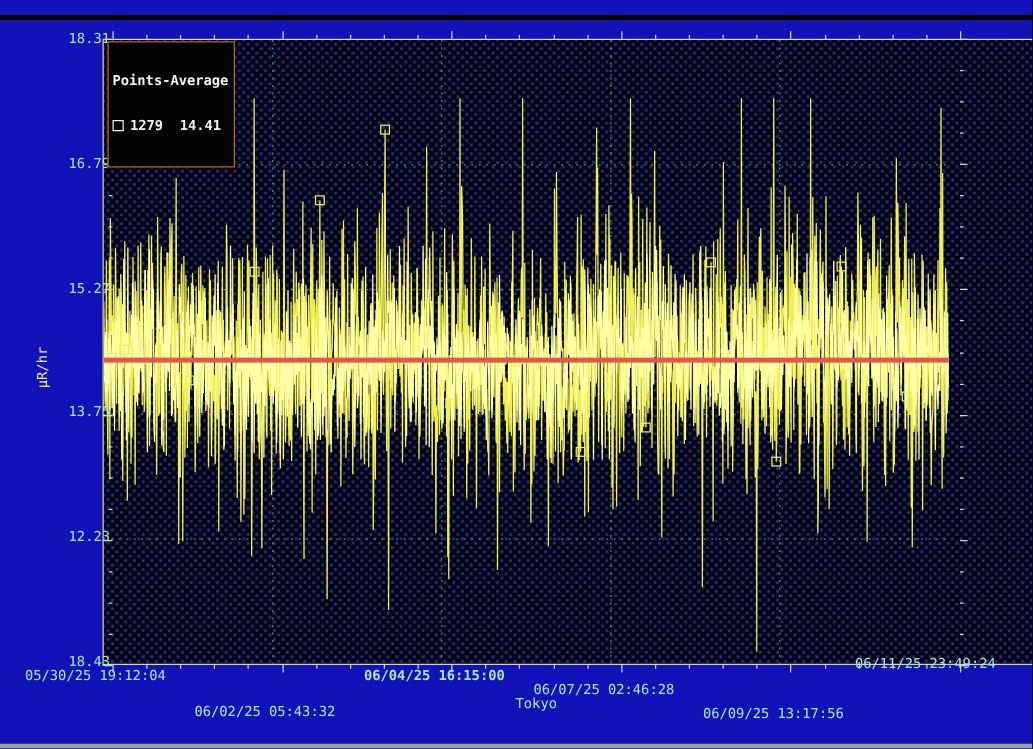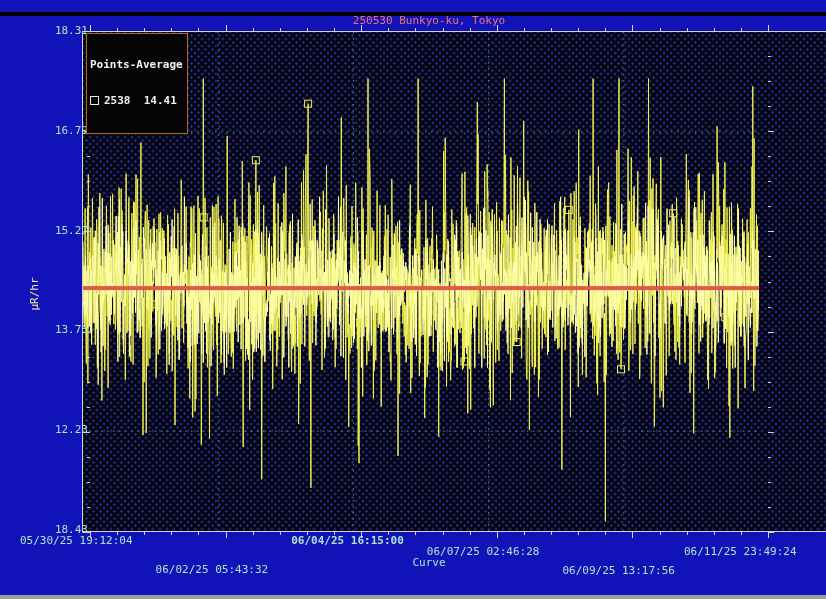--- a/index.html
+++ b/index.html
@@ -64,21 +64,20 @@
   }
   .screen-bottom-edge{position:absolute;left:0;bottom:0;width:826px;height:4px;background:#9aa19a;}
 </style>
 </head>
 <body>
 
 <div class="screen">
 
   <div class="titlebar-sep"></div>
 
-  <div class="chart-title">250530 Bunkyo-ku, Tokyo</div>
 
   <div class="plot">
     <svg id="chart-svg" width="676" height="499" viewBox="0 0 676 499">
         <line x1="135.2" y1="0" x2="135.2" y2="499" stroke="#3b9d8d" stroke-width="1" stroke-dasharray="1.5 4.5"></line>
         <line x1="0" y1="99.8" x2="676" y2="99.8" stroke="#3b9d8d" stroke-width="1" stroke-dasharray="1.5 4.5"></line>
         <line x1="270.4" y1="0" x2="270.4" y2="499" stroke="#3b9d8d" stroke-width="1" stroke-dasharray="1.5 4.5"></line>
         <line x1="0" y1="199.6" x2="676" y2="199.6" stroke="#3b9d8d" stroke-width="1" stroke-dasharray="1.5 4.5"></line>
         <line x1="405.6" y1="0" x2="405.6" y2="499" stroke="#3b9d8d" stroke-width="1" stroke-dasharray="1.5 4.5"></line>
         <line x1="0" y1="299.4" x2="676" y2="299.4" stroke="#3b9d8d" stroke-width="1" stroke-dasharray="1.5 4.5"></line>
         <line x1="540.8" y1="0" x2="540.8" y2="499" stroke="#3b9d8d" stroke-width="1" stroke-dasharray="1.5 4.5"></line>
@@ -95,21 +94,21 @@
         <rect x="378.0" y="326.0" width="7" height="7" fill="none" stroke="#f0f052" stroke-width="1"></rect>
         <rect x="430.2" y="306.5" width="7" height="7" fill="none" stroke="#f0f052" stroke-width="1"></rect>
         <rect x="482.3" y="174.4" width="7" height="7" fill="none" stroke="#f0f052" stroke-width="1"></rect>
         <rect x="534.5" y="333.8" width="7" height="7" fill="none" stroke="#f0f052" stroke-width="1"></rect>
         <rect x="586.7" y="177.7" width="7" height="7" fill="none" stroke="#f0f052" stroke-width="1"></rect>
         <rect x="638.8" y="281.7" width="7" height="7" fill="none" stroke="#f0f052" stroke-width="1"></rect>
         <rect x="0" y="254.1" width="676" height="4" fill="#e2584a"></rect>
       </svg>
     <div class="legend">
       <div class="legend-row">Points-Average</div>
-      <div class="legend-row"><span class="legend-marker"></span><span>2538</span><span>  </span><span>14.41</span></div>
+      <div class="legend-row"><span class="legend-marker"></span><span>1279</span><span>  </span><span>14.41</span></div>
     </div>
   </div>
 
   <div id="decor">
       <div class="tick" style="left: 90px; top: 25px; width: 1px; height: 6px;"></div>
       <div class="tick" style="left: 90px; top: 532px; width: 1px; height: 6px;"></div>
       <div class="tick" style="left: 117.12px; top: 28px; width: 1px; height: 3px;"></div>
       <div class="tick" style="left: 117.12px; top: 532px; width: 1px; height: 3px;"></div>
       <div class="tick" style="left: 144.24px; top: 28px; width: 1px; height: 3px;"></div>
       <div class="tick" style="left: 144.24px; top: 532px; width: 1px; height: 3px;"></div>
@@ -197,29 +196,29 @@
       <div class="tick" style="left: 768px; top: 456.85px; width: 3px; height: 1px;"></div>
       <div class="tick" style="left: 87px; top: 481.9px; width: 3px; height: 1px;"></div>
       <div class="tick" style="left: 768px; top: 481.9px; width: 3px; height: 1px;"></div>
       <div class="tick" style="left: 87px; top: 506.95px; width: 3px; height: 1px;"></div>
       <div class="tick" style="left: 768px; top: 506.95px; width: 3px; height: 1px;"></div>
       <div class="tick" style="left: 84px; top: 532px; width: 6px; height: 1px;"></div>
       <div class="tick" style="left: 768px; top: 532px; width: 6px; height: 1px;"></div>
     </div>
 
   <div class="axis-title-y">µR/hr</div>
-  <div class="axis-title-x">Curve</div>
+  <div class="axis-title-x">Tokyo</div>
 
   <div class="screen-bottom-edge"></div>
 
 <div class="gridlabel ylab" style="left: 32px; top: 25px;">18.31</div>
     <div class="gridlabel ylab" style="left: 32px; top: 124.8px;">16.79</div>
     <div class="gridlabel ylab" style="left: 32px; top: 224.6px;">15.27</div>
     <div class="gridlabel ylab" style="left: 32px; top: 324.4px;">13.75</div>
     <div class="gridlabel ylab" style="left: 32px; top: 424.2px;">12.23</div>
     <div class="gridlabel ylab" style="left: 32px; top: 524px;">18.43</div>
     <div class="gridlabel xlab" style="left: 20px; top: 535px;">05/30/25 19:12:04</div>
     <div class="gridlabel xlab" style="left: 155.6px; top: 564px;">06/02/25 05:43:32</div>
     <div class="gridlabel xlab" style="left: 291.2px; top: 535px; font-weight: bold;">06/04/25 16:15:00</div>
     <div class="gridlabel xlab" style="left: 426.8px; top: 546px;">06/07/25 02:46:28</div>
     <div class="gridlabel xlab" style="left: 562.4px; top: 565px;">06/09/25 13:17:56</div>
-    <div class="gridlabel xlab" style="left: 684px; top: 546px;">06/11/25 23:49:24</div>
+    <div class="gridlabel xlab" style="left: 684px; top: 525px;">06/11/25 23:49:24</div>
   </div>
 
 </body></html>

